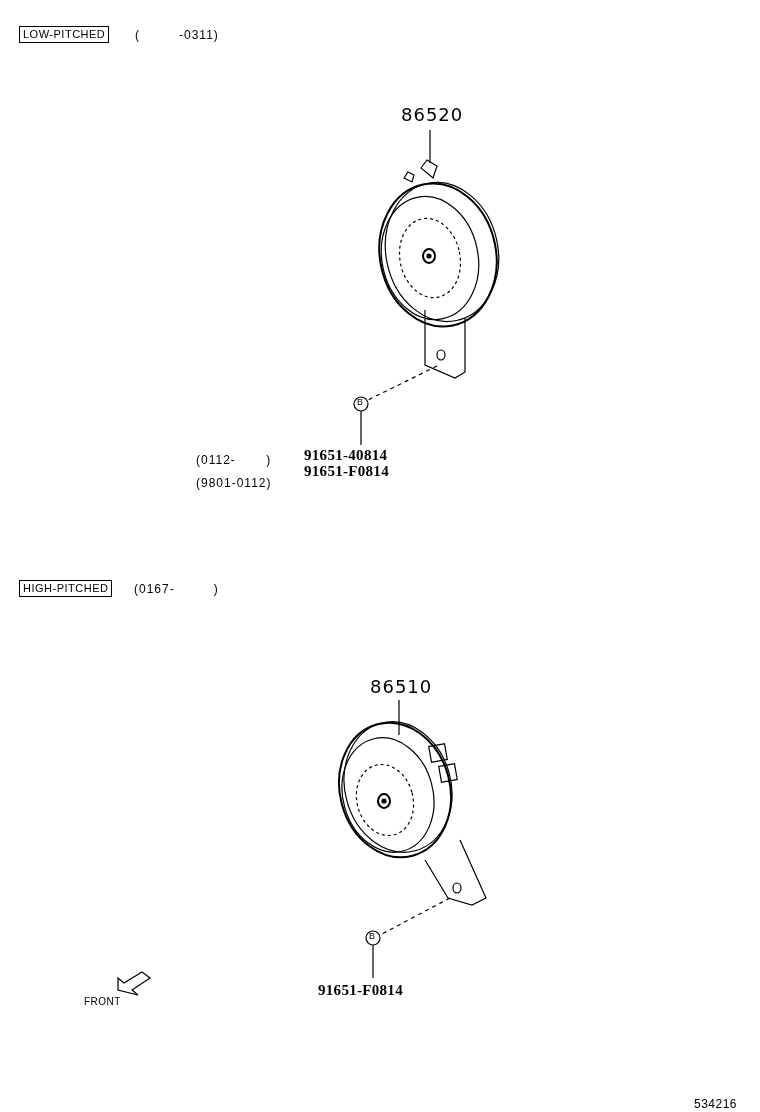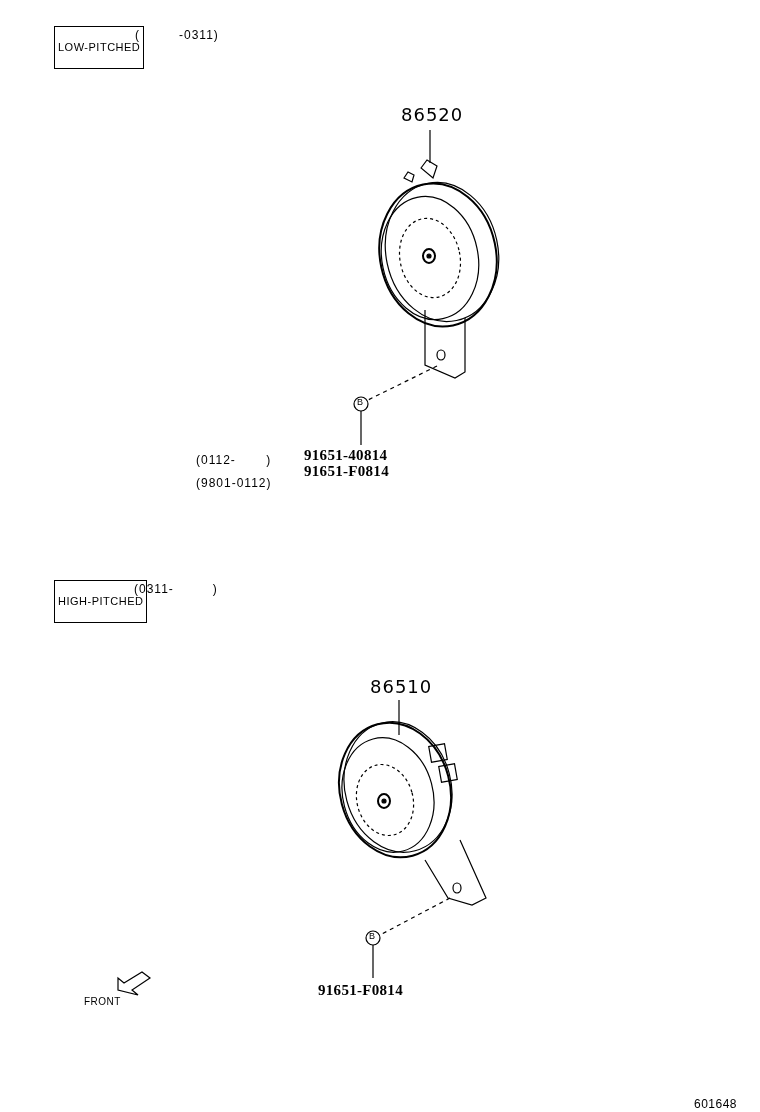--- a/index.html
+++ b/index.html
@@ -1,18 +1,18 @@
 <!DOCTYPE html>
 <html><head>
   <meta charset="utf-8">
   <style>
     html, body { margin:0; padding:0; background:#fff; }
     body { width:760px; height:1112px; position:relative; overflow:hidden; font-family:"DejaVu Sans Mono", monospace; color:#000; }
     .abs { position:absolute; }
-    .boxlabel { border:1px solid #000; font-family:"Liberation Sans", sans-serif; font-size:11px; letter-spacing:0.5px; padding:14px 3px; line-height:13px;margin-left:35px; }
+    .boxlabel { border:1px solid #000; font-family:"Liberation Sans", sans-serif; font-size:11px; letter-spacing:0.5px; padding:1px 3px; line-height:13px; }
     .range { font-family:"Liberation Sans", sans-serif; font-size:12px; letter-spacing:1px; }
     .partno { font-family:Liberation Serif, serif; font-weight:bold; font-size:15px; letter-spacing:0.3px; }
     .callout { font-family:"DejaVu Sans", sans-serif; font-size:18px; letter-spacing:1px; }
     .small { font-family:"Liberation Sans", sans-serif; font-size:12px; letter-spacing:0.5px; }
     svg.drawing { position:absolute; left:0; top:0; }
   </style>
 </head>
 <body>
 
 <svg class="drawing" width="760" height="1112" viewBox="0 0 760 1112" fill="none" stroke="#000" stroke-width="1.2">
@@ -70,22 +70,22 @@
 <div class="abs callout" style="left:401px;top:104px;text-align:right;">86520</div>
 
 <div class="abs small" style="left:357px;top:397px;font-size:9px;">B</div>
 
 <div class="abs range" style="left:196px;top:476px;white-space:pre;">(9801-0112)</div>
 <div class="abs partno" style="left:304px;top:447px;">91651-40814</div>
 <div class="abs range" style="left:196px;top:453px;white-space:pre;">(0112-       )</div>
 <div class="abs partno" style="left:304px;top:463px;">91651-F0814</div>
 
 <div class="abs boxlabel" style="left:19px;top:580px;text-align:right;">HIGH-PITCHED</div>
-<div class="abs range" style="left:134px;top:582px;white-space:pre;">(0311-         )</div>
+<div class="abs range" style="left:134px;top:582px;white-space:pre;">(0167-         )</div>
 
 <div class="abs callout" style="left:370px;top:676px;">86510</div>
 
 <div class="abs small" style="left:369px;top:931px;font-size:9px;">B</div>
 <div class="abs partno" style="left:318px;top:982px;">91651-F0814</div>
 
 <div class="abs small" style="left:84px;top:996px;font-size:10px;">FRONT</div>
 
-<div class="abs small" style="left:694px;top:1097px;">601648</div>
+<div class="abs small" style="left:694px;top:1097px;">534216</div>
 
 </body></html>

